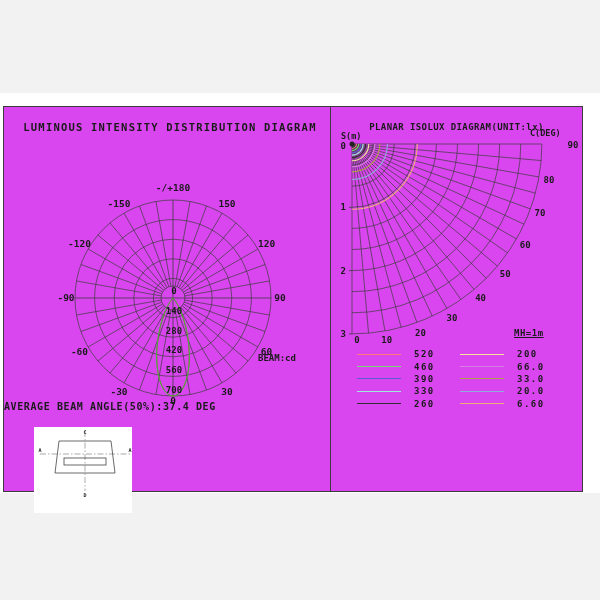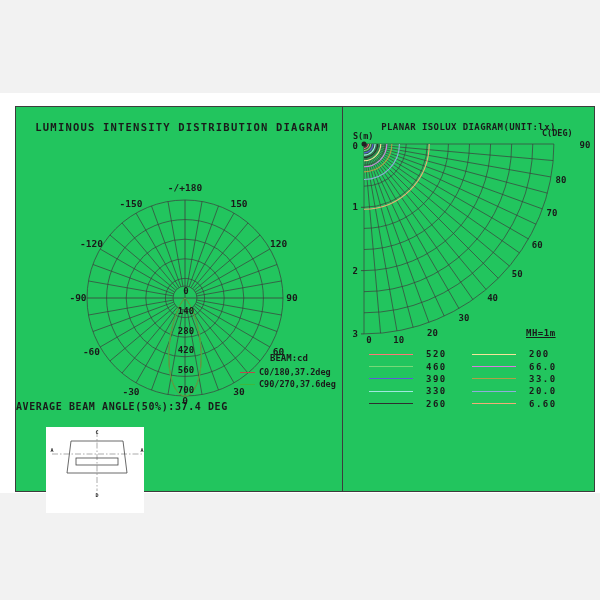--- a/index.html
+++ b/index.html
@@ -1,19 +1,19 @@
 <!DOCTYPE html>
 <html><head>
 <meta charset="utf-8">
 <style>
   html,body{margin:0;padding:0;width:600px;height:600px;background:#f2f2f2;overflow:hidden;
             font-family:"DejaVu Sans Mono", "Liberation Mono", monospace;color:#1a1a1a;}
   .abs{position:absolute;}
   #white-band{left:0;top:93px;width:600px;height:400px;background:#ffffff;}
-  .panel{background:#22c55e;border:1px solid #3c3c3c;margin-left:12px;}
+  .panel{background:#d946ef;border:1px solid #3c3c3c;}
   #left-panel{left:3px;top:106px;width:332px;height:384px;}
   #right-panel{left:330px;top:106px;width:251px;height:384px;}
   .ptitle{width:100%;text-align:center;font-weight:bold;letter-spacing:1.2px;}
   #polar-title{top:14px;font-size:10.5px;}
   #iso-title{top:15px;font-size:9px;letter-spacing:0.4px;}
   svg{position:absolute;left:0;top:0;overflow:visible;}
   svg text{font-family:"DejaVu Sans Mono", "Liberation Mono", monospace;fill:#1a1a1a;font-weight:600;}
   #polar-legend{left:224px;top:246px;font-size:8.5px;}
   #legend-unit{font-weight:bold;font-size:9px;margin-left:30px;margin-bottom:3px;}
   .pleg-row{display:flex;align-items:center;height:12px;}
@@ -103,30 +103,20 @@
         <text x="276" y="194" font-size="9.5" text-anchor="middle">90</text>
         <text x="75.46925639128064" y="248" font-size="9.5" text-anchor="middle">-60</text>
         <text x="262.5307436087194" y="248" font-size="9.5" text-anchor="middle">60</text>
         <text x="115" y="287.5307436087194" font-size="9.5" text-anchor="middle">-30</text>
         <text x="223" y="287.5307436087194" font-size="9.5" text-anchor="middle">30</text>
         <text x="169" y="297" font-size="9.5" text-anchor="middle">0</text>
       </g>
     </svg>
   <div id="polar-legend" class="abs">
     <div id="legend-unit">BEAM:cd</div>
-    <div id="polar-legend-rows">
-        <div class="pleg-row">
-          <span class="pleg-dash" style="border-top-color: rgb(187, 74, 74);"></span>
-          <span class="pleg-label">C0/180,37.2deg</span>
-        </div>
-        <div class="pleg-row">
-          <span class="pleg-dash" style="border-top-color: rgb(61, 184, 61);"></span>
-          <span class="pleg-label">C90/270,37.6deg</span>
-        </div>
-      </div>
   </div>
   <div id="average-beam-text" class="abs">AVERAGE BEAM ANGLE(50%):37.4 DEG</div>
   <div id="fixture-box" class="abs">
     <svg id="fixture-svg" width="98" height="86">
         <line x1="51" y1="4" x2="51" y2="64" stroke-dasharray="6 2 1.5 2" stroke="#555" stroke-width="0.5" fill="none"></line>
         <line x1="6" y1="27" x2="96" y2="27" stroke-dasharray="6 2 1.5 2" stroke="#555" stroke-width="0.5" fill="none"></line>
         <polygon points="25,14 77,14 81,46 21,46" fill="none" stroke="#444" stroke-width="0.8"></polygon>
         <rect x="30" y="31" width="42" height="7" fill="none" stroke="#444" stroke-width="0.8"></rect>
         <text x="51" y="7" font-size="5" text-anchor="middle">C</text>
         <text x="6" y="25" font-size="5" text-anchor="middle">A</text>

